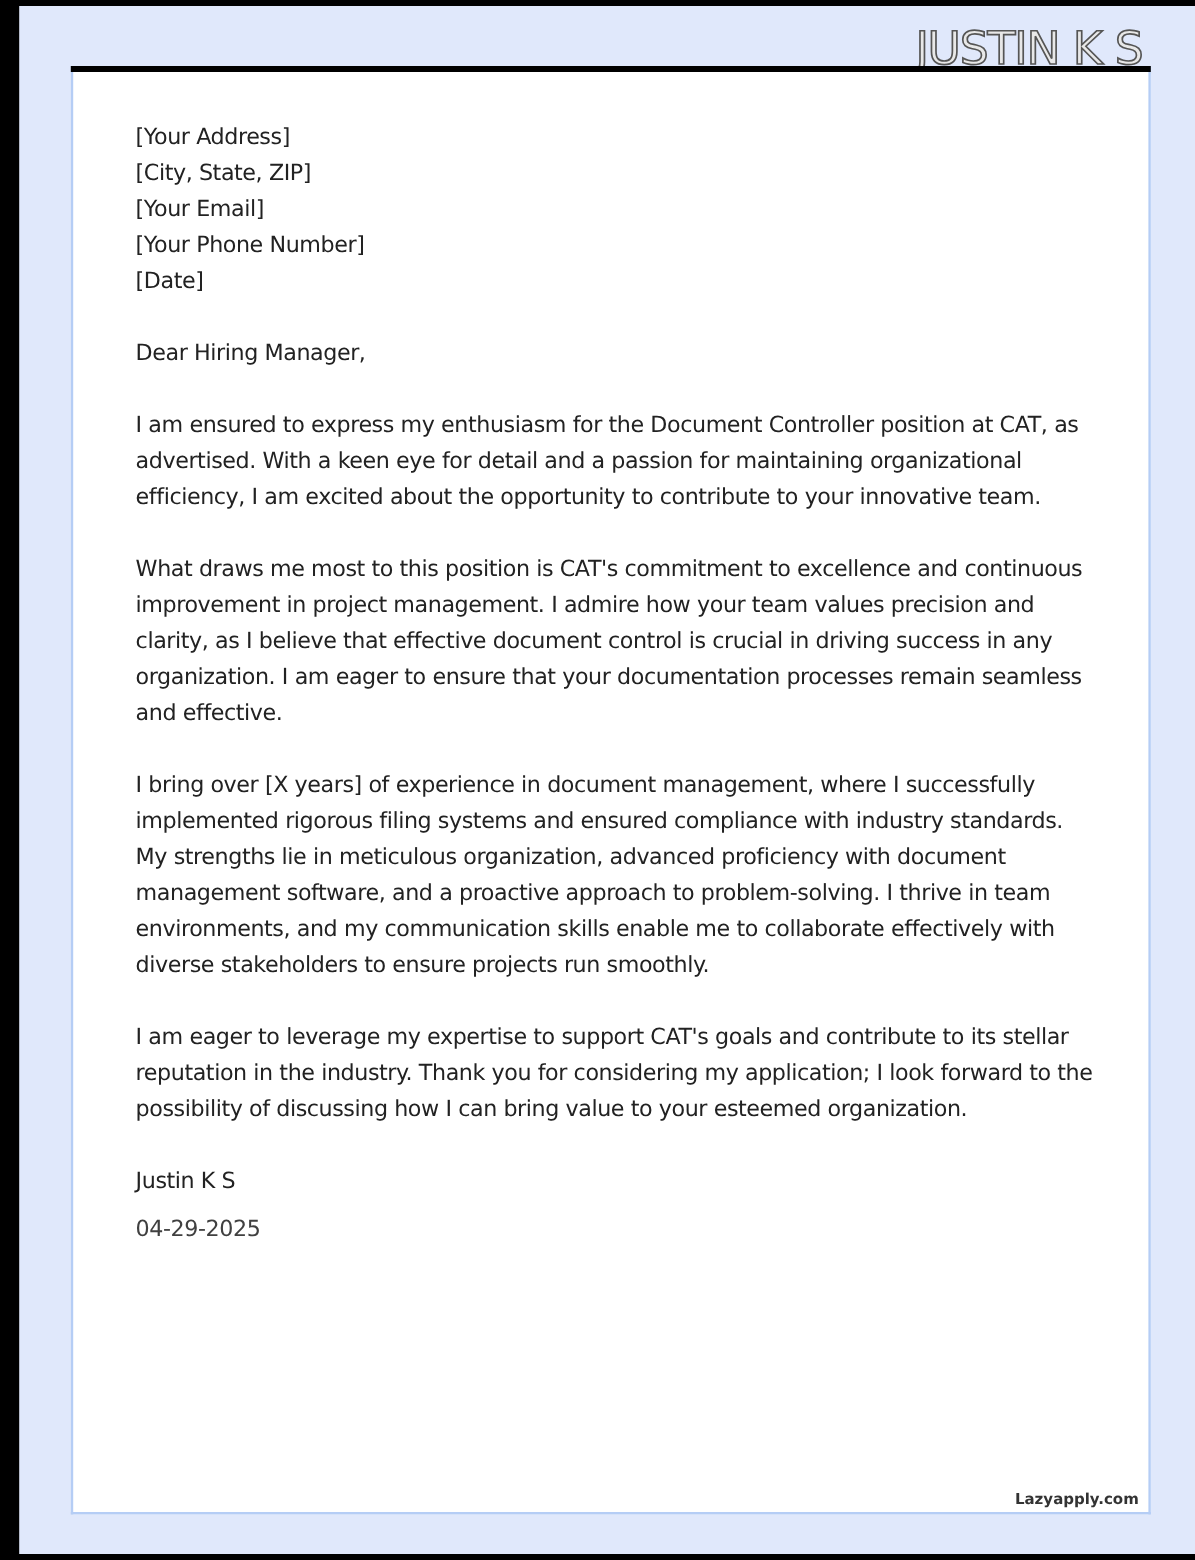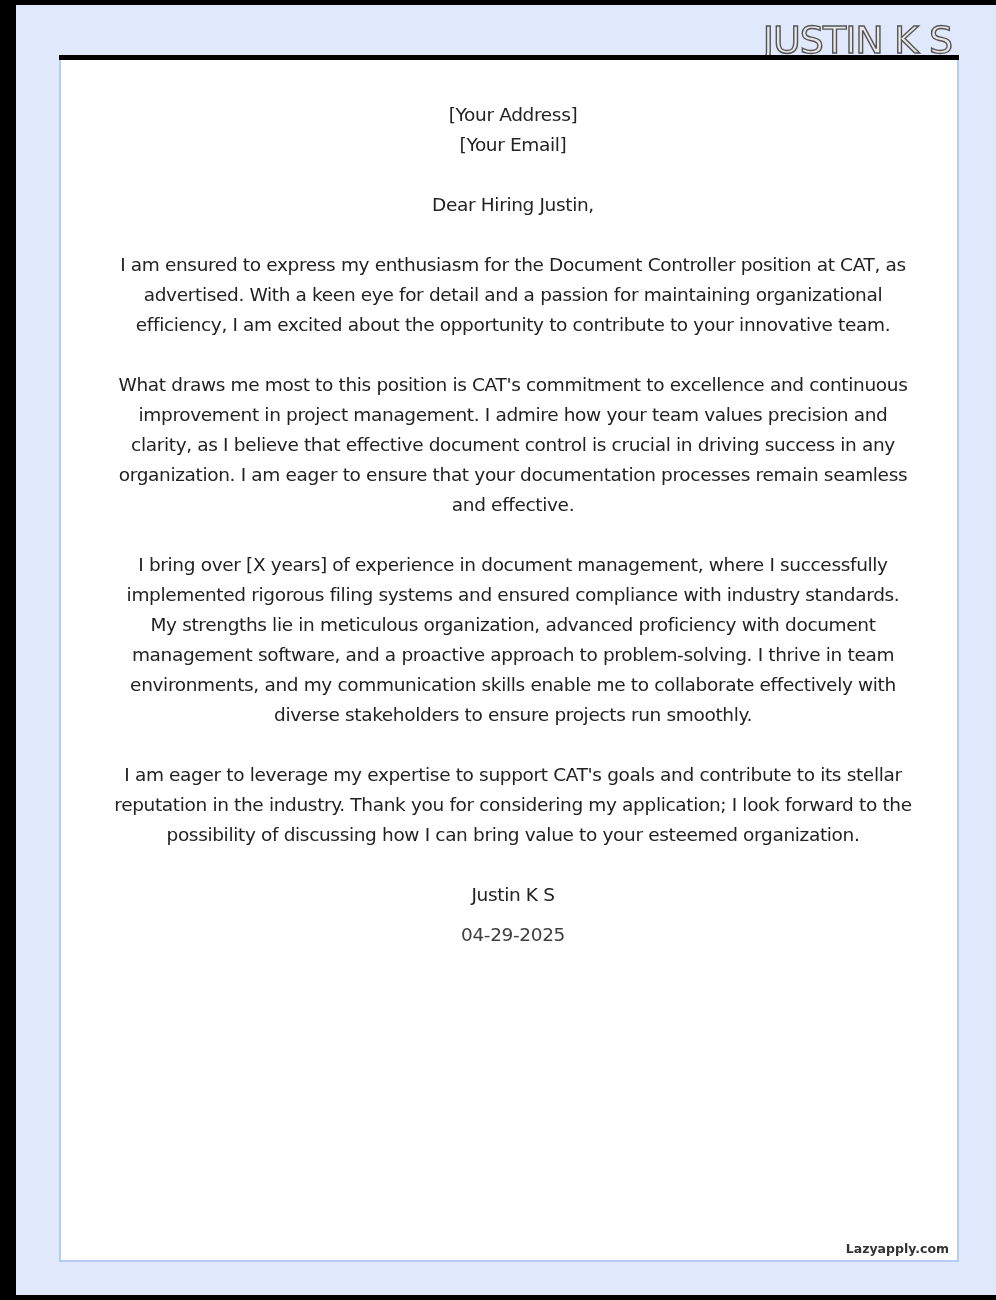--- a/index.html
+++ b/index.html
@@ -33,42 +33,44 @@
     }
     .page-top-rule {
       position: absolute; left: 43px; top: 50px;
       width: 900px; height: 5px; background: #000;
     }
     .content {
       position: absolute; left: 52px; top: 45px;
       width: 800px;
       font-size: 18.5px; line-height: 30px; color: #222;
       letter-spacing: -0.35px;
-      text-align: center;
     }
     .content p { margin: 0 0 30px 0; }
     .date-link { color: #404040; }
     .footer-brand {
       position: absolute; right: 8px; bottom: 4px;
       font-size: 12.5px; color: #333; font-weight: bold;
     }
   </style>
 </head>
 <body>
 
 <div class="frame">
   <div class="name-header">JUSTIN K S</div>
 
   <div class="page">
     <div class="content">
       <p class="addr">
         <span style="display:block">[Your Address]</span>
+        <span style="display:block">[City, State, ZIP]</span>
         <span style="display:block">[Your Email]</span>
+        <span style="display:block">[Your Phone Number]</span>
+        <span style="display:block">[Date]</span>
       </p>
-      <p>Dear Hiring Justin,</p>
+      <p>Dear Hiring Manager,</p>
       <p>I am ensured to express my enthusiasm for the Document Controller position at CAT, as advertised. With a keen eye for detail and a passion for maintaining organizational efficiency, I am excited about the opportunity to contribute to your innovative team.</p>
       <p>What draws me most to this position is CAT's commitment to excellence and continuous improvement in project management. I admire how your team values precision and clarity, as I believe that effective document control is crucial in driving success in any organization. I am eager to ensure that your documentation processes remain seamless and effective.</p>
       <p>I bring over [X years] of experience in document management, where I successfully implemented rigorous filing systems and ensured compliance with industry standards. My strengths lie in meticulous organization, advanced proficiency with document management software, and a proactive approach to problem-solving. I thrive in team environments, and my communication skills enable me to collaborate effectively with diverse stakeholders to ensure projects run smoothly.</p>
       <p>I am eager to leverage my expertise to support CAT's goals and contribute to its stellar reputation in the industry. Thank you for considering my application; I look forward to the possibility of discussing how I can bring value to your esteemed organization.</p>
       <p style="margin-bottom:10px">Justin K S</p>
       <p class="date-link">04-29-2025</p>
     </div>
     <div class="footer-brand">Lazyapply.com</div>
   </div>
 

